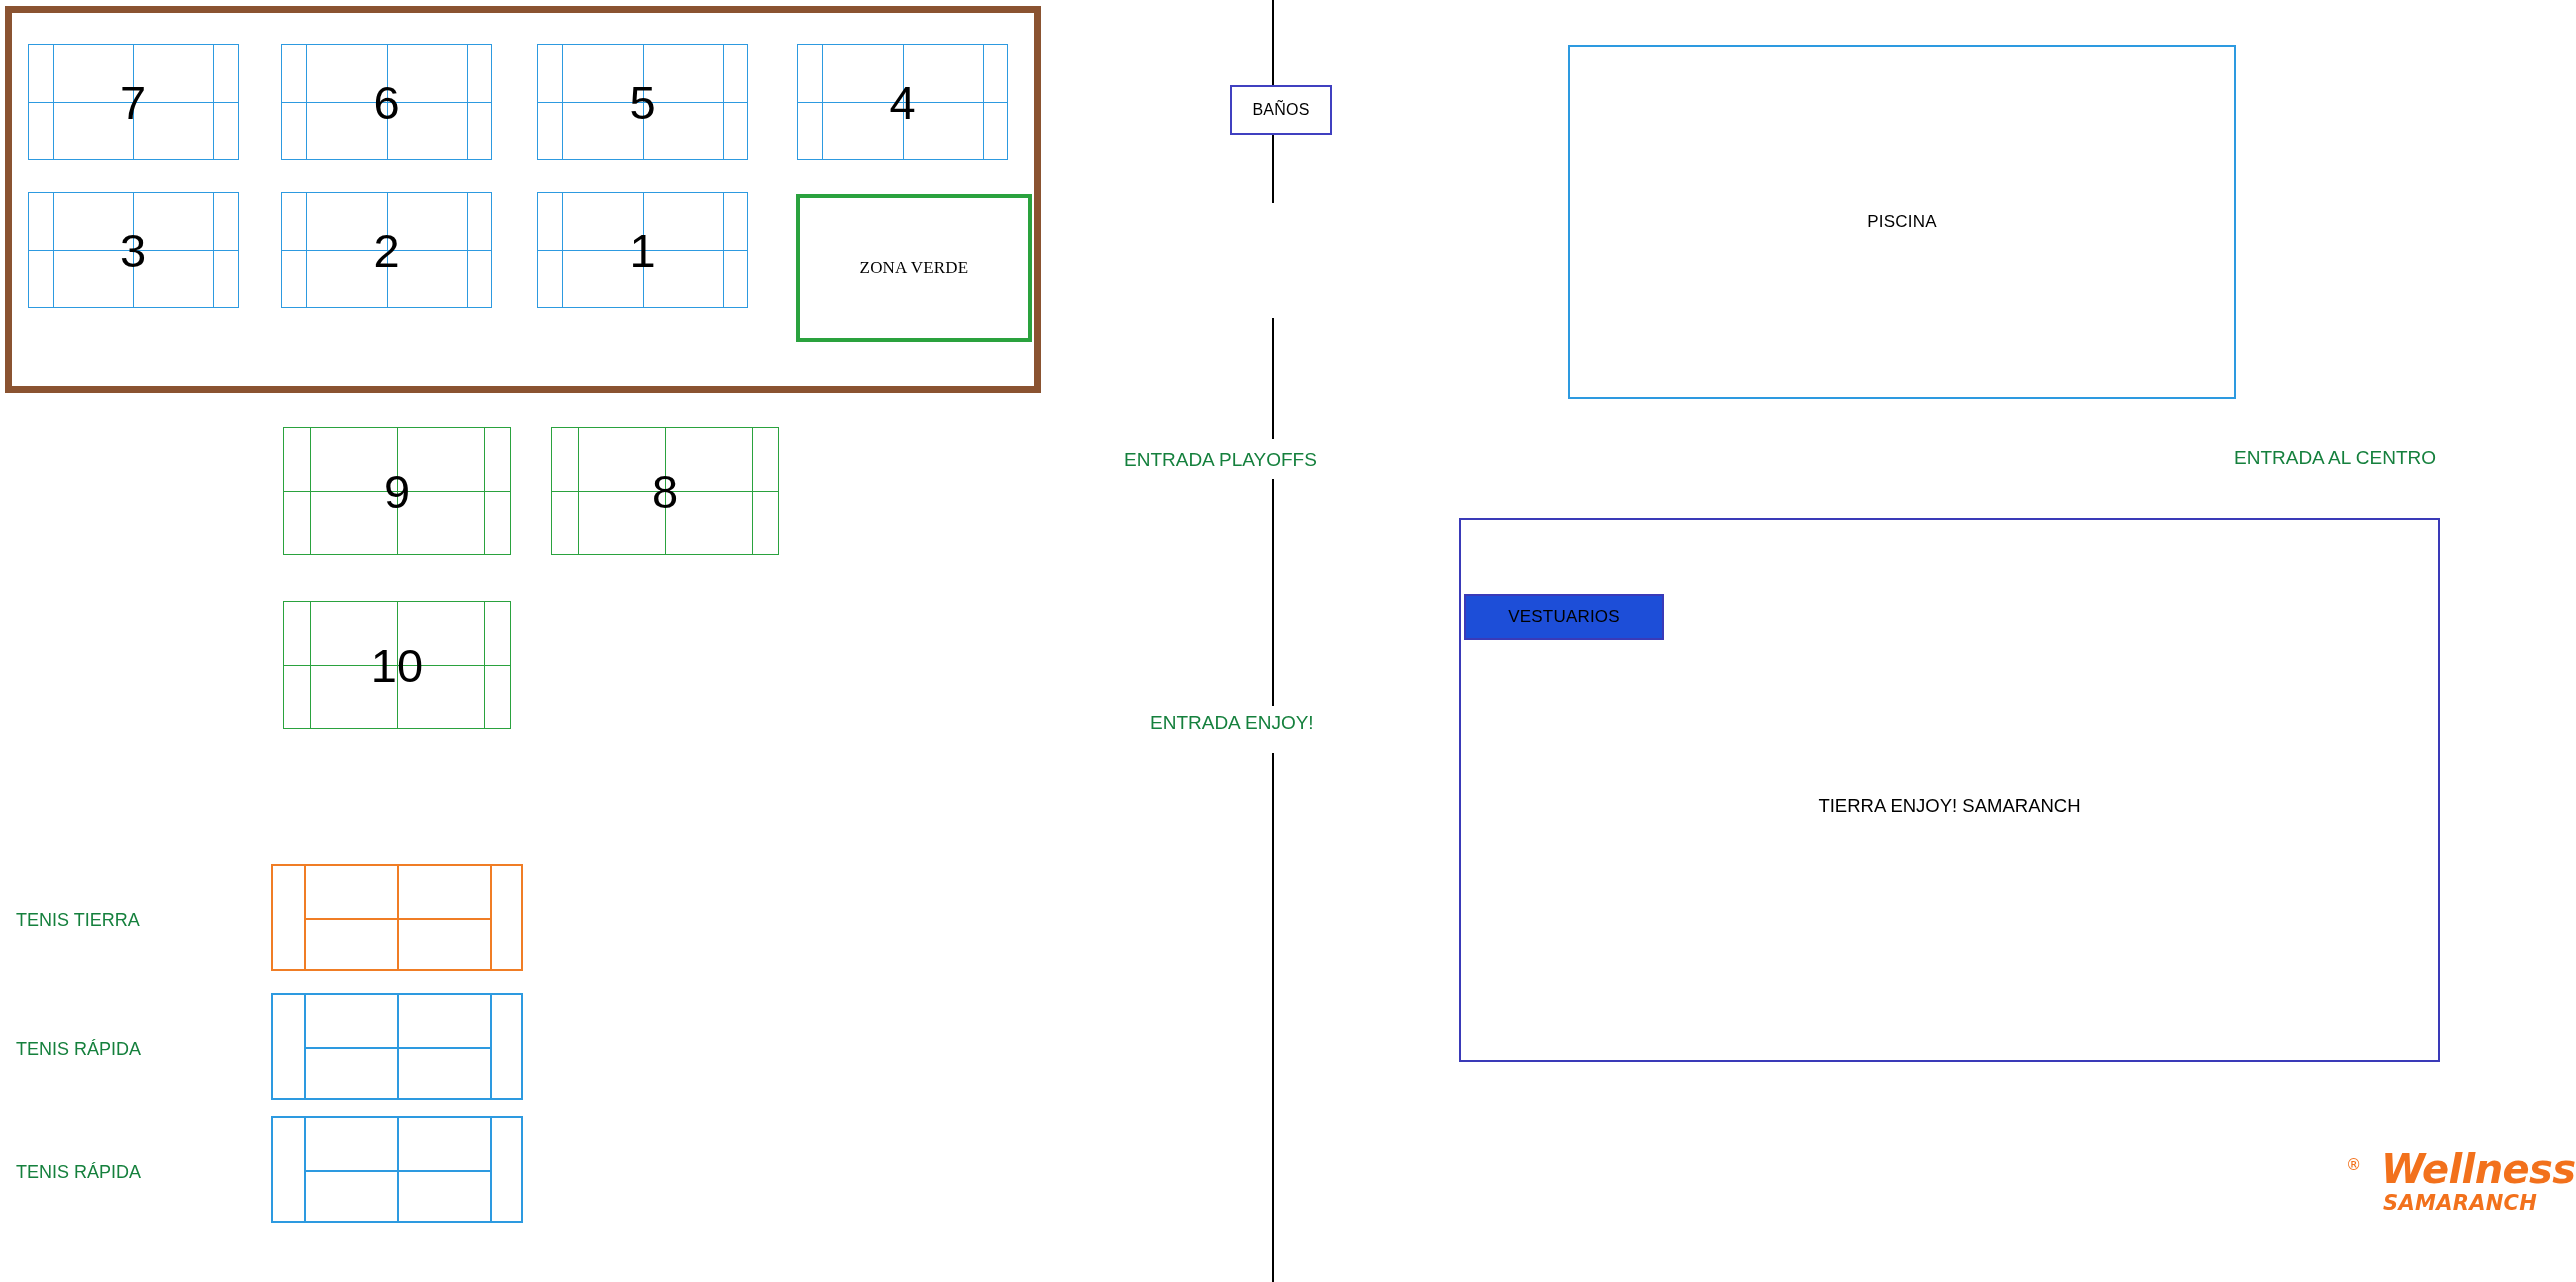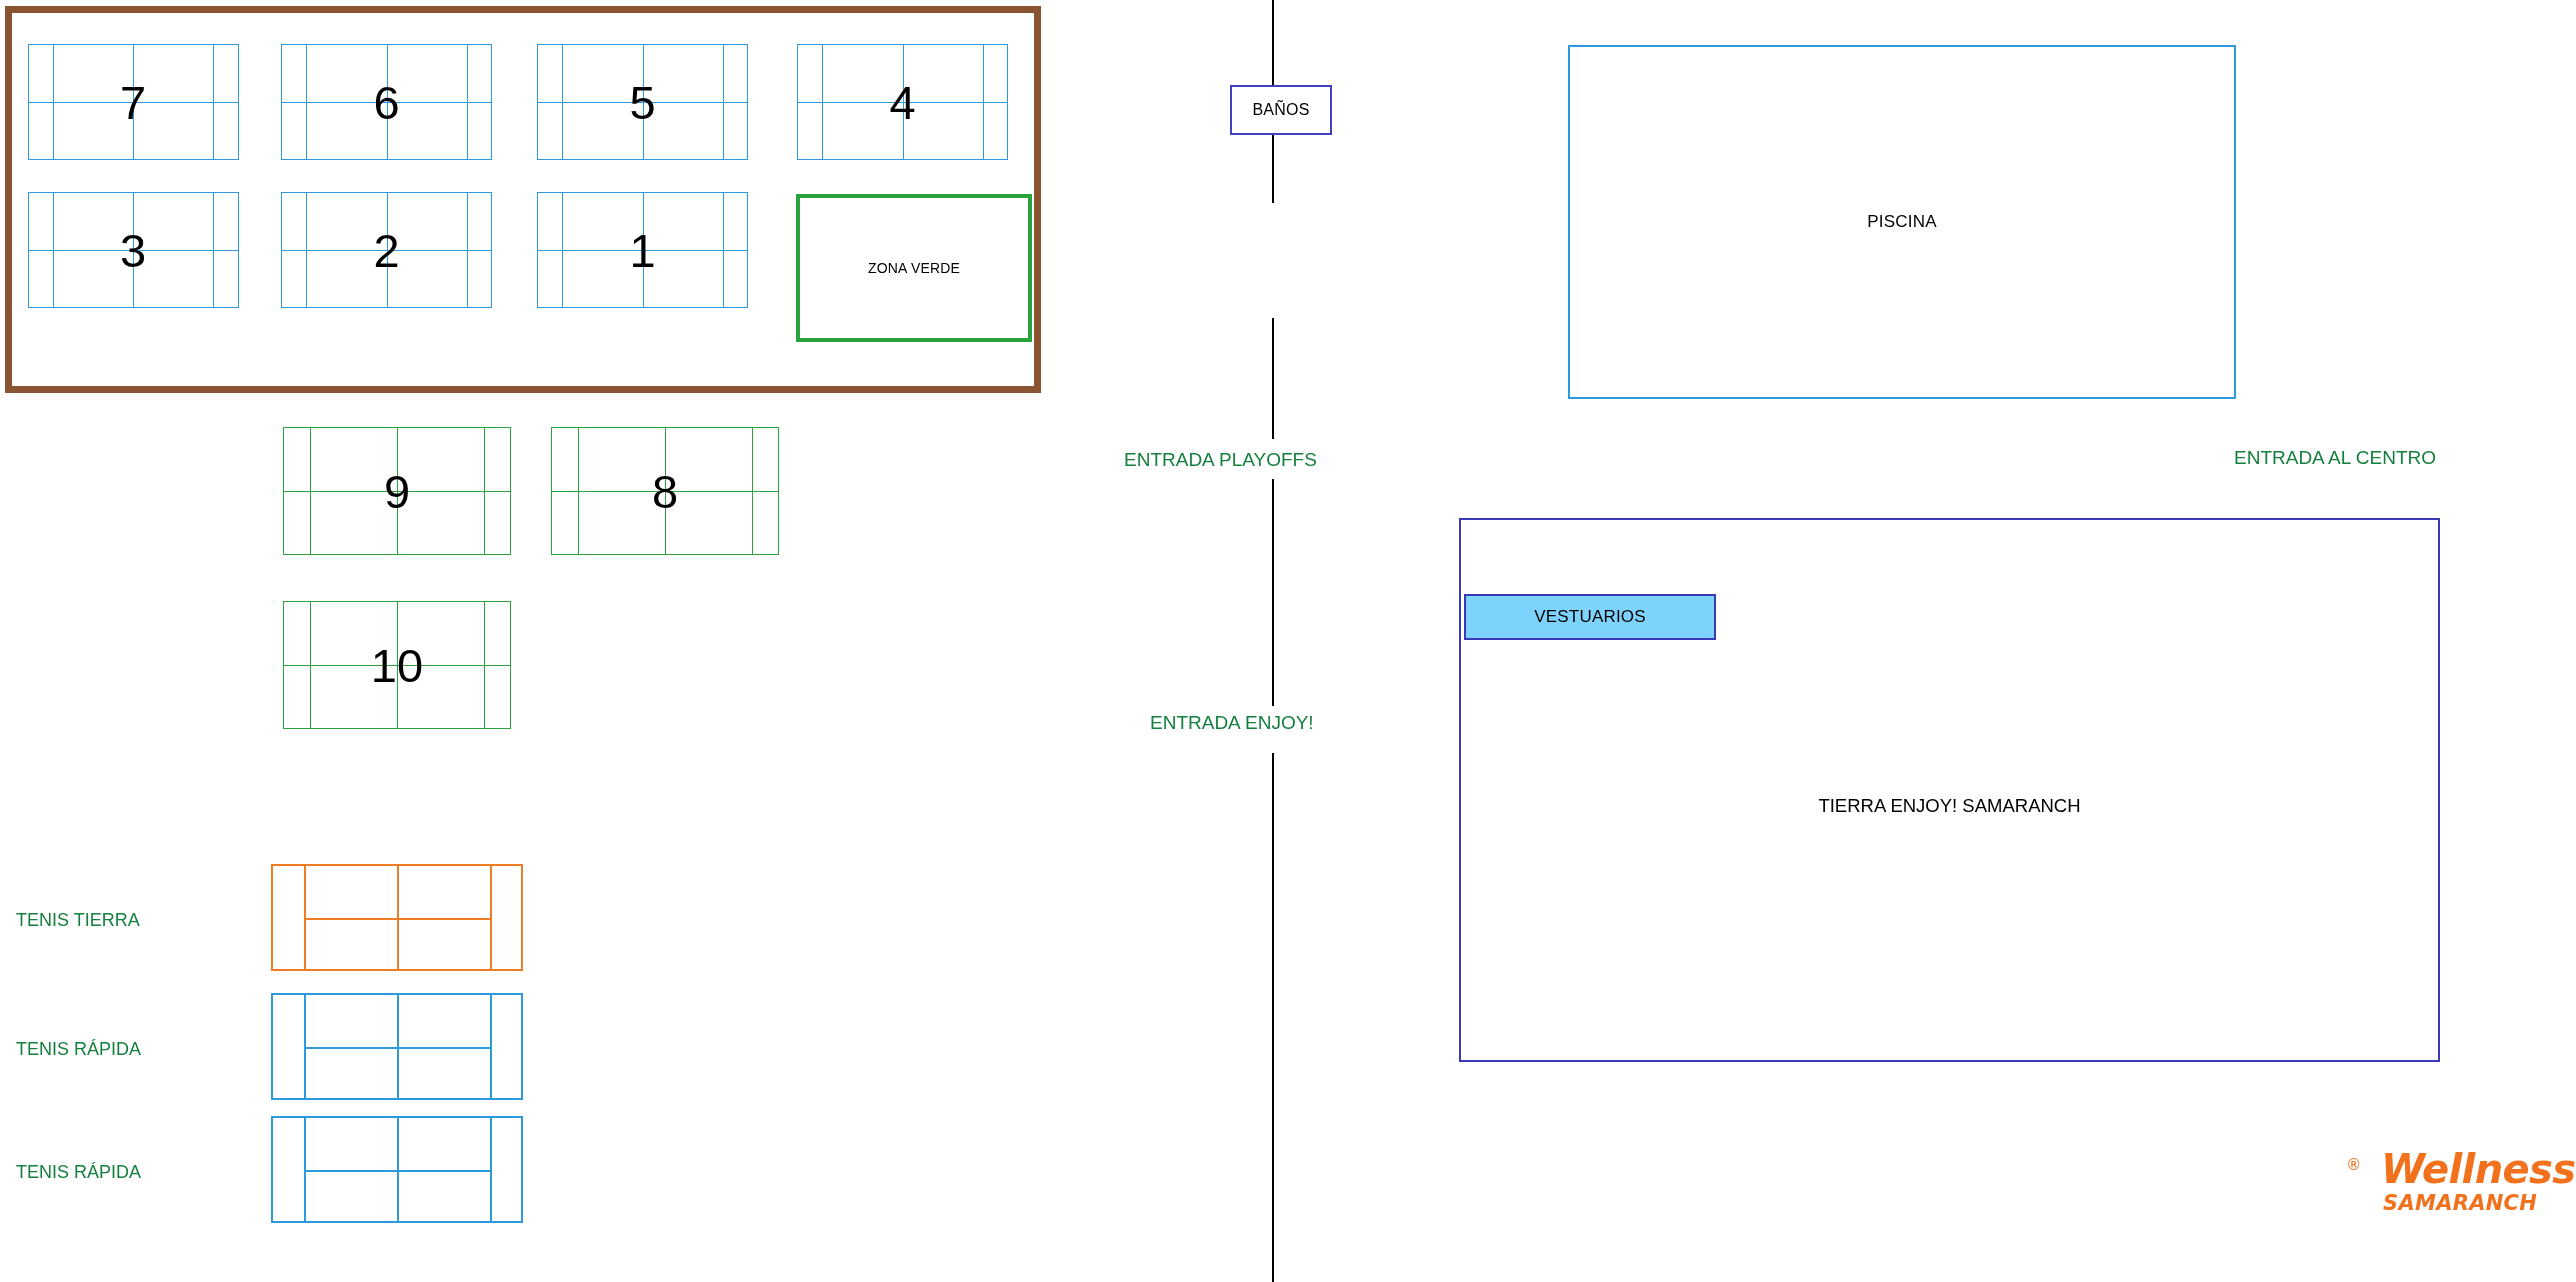--- a/index.html
+++ b/index.html
@@ -56,35 +56,35 @@
     box-sizing:border-box;
     display:flex;
     align-items:center;
     justify-content:center;
     color:#000;
     background:transparent;
   }
   .box .lbl{font-size:16.6px;letter-spacing:0.2px;}
 
   #zona-verde{left:796px;top:194px;width:236px;height:148px;border:4.5px solid #2aa23e;}
-  #zona-verde .lbl{font-size:14px;}
+  #zona-verde .lbl{font-size:17px;font-family:Liberation Serif, serif;}
 
   #banos{left:1230px;top:85px;width:102px;height:50px;border:2.6px solid #4040c0;background:#fff;}
   #banos .lbl{font-size:16px;}
 
   #foodtrack{left:1227px;top:201px;width:117px;height:118px;border:2.6px solid #f07d25;background:#fff;}
   #foodtrack .lbl{font-size:16px;}
 
   #piscina{left:1568px;top:45px;width:668px;height:354px;border:2.6px solid #2d9ae0;align-items:center;}
   #piscina .lbl{font-size:17px;}
 
   #centro{left:1459px;top:518px;width:977px;height:540px;border:2.6px solid #3a3ab8;}
   #centro .lbl{position:absolute;left:0;right:0;top:275px;text-align:center;font-size:18.5px;}
 
-  #vestuarios{left:1464px;top:594px;width:252px;height:46px;border:2.6px solid #3a3ab8;background:#7dd3fc;z-index:4;}
+  #vestuarios{left:1464px;top:594px;width:200px;height:46px;border:2.6px solid #3a3ab8;background:#1d4ed8;z-index:4;}
   #vestuarios .lbl{font-size:17px;}
 
   #ludoteca{left:640px;top:903px;width:469px;height:344px;border:3.8px solid #fbc02d;}
   #ludoteca .lbl{font-size:17px;}
 
   
   .maplabel{color:#15803d;white-space:nowrap;font-size:18px;}
   #lbl-entrada-playoffs{left:1124px;top:449px;font-size:19px;}
   #lbl-entrada-enjoy{left:1150px;top:712px;font-size:19px;}
   #lbl-entrada-centro{left:2234px;top:447px;font-size:19px;}

